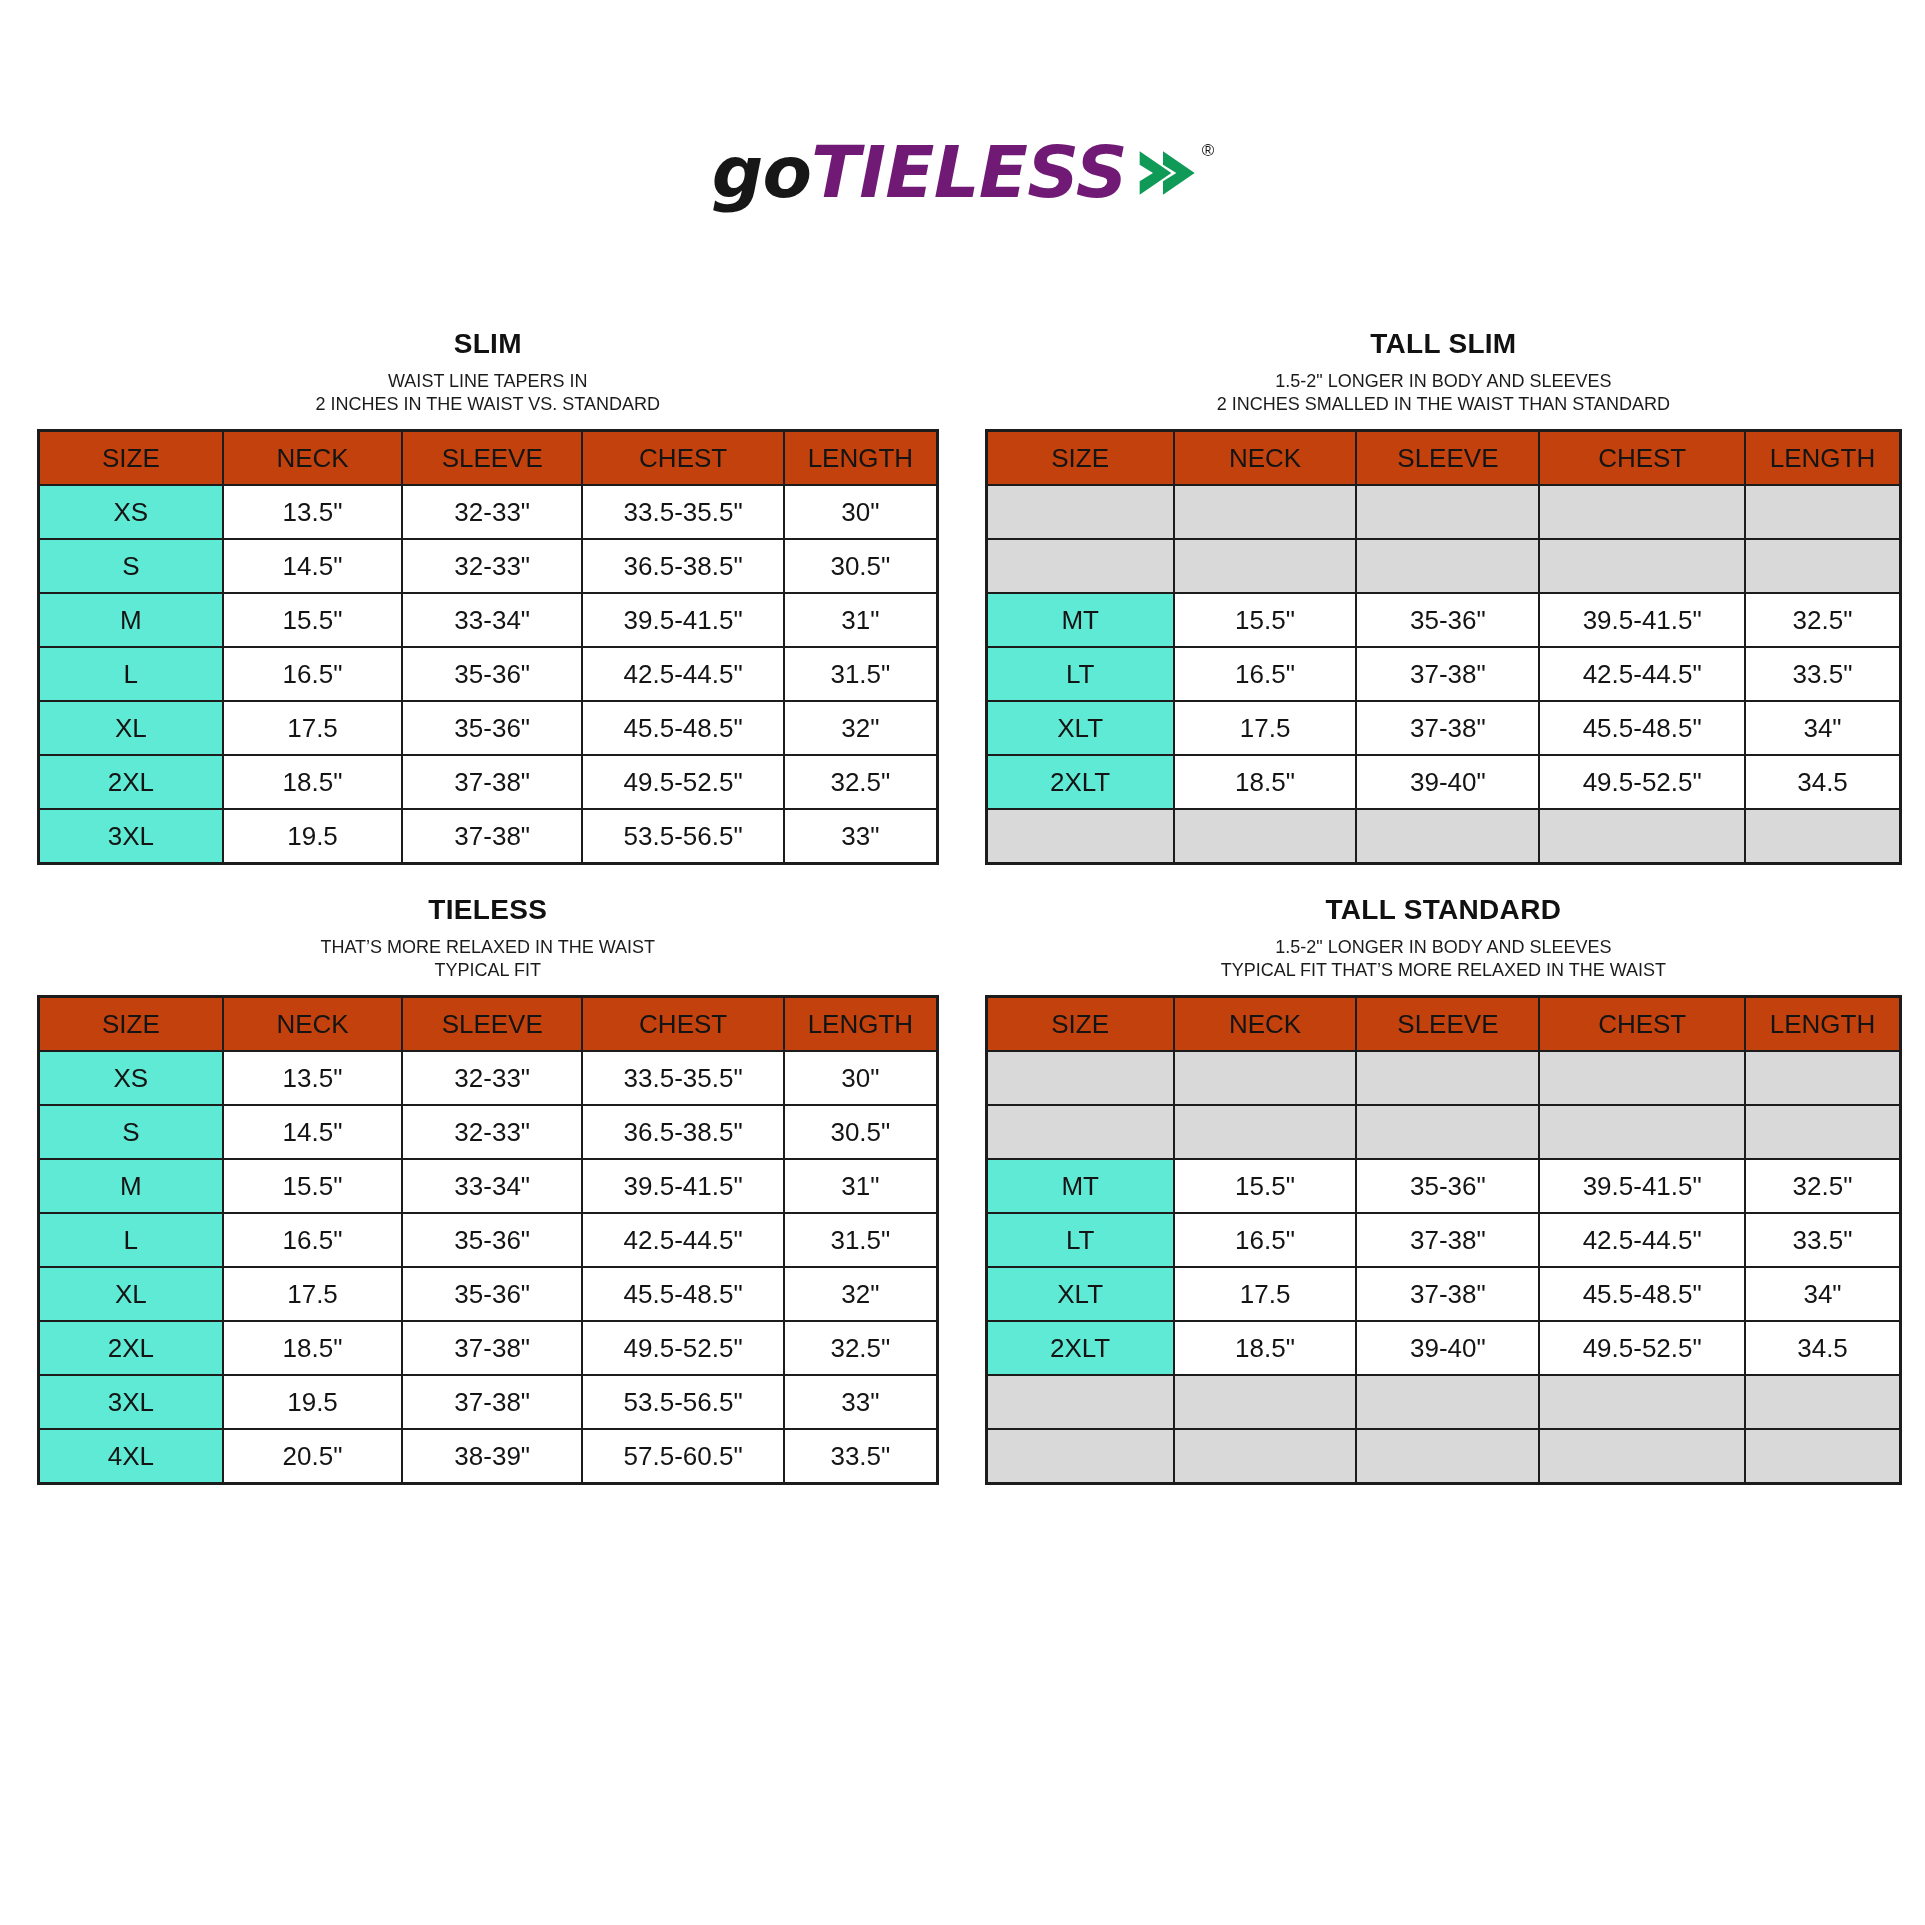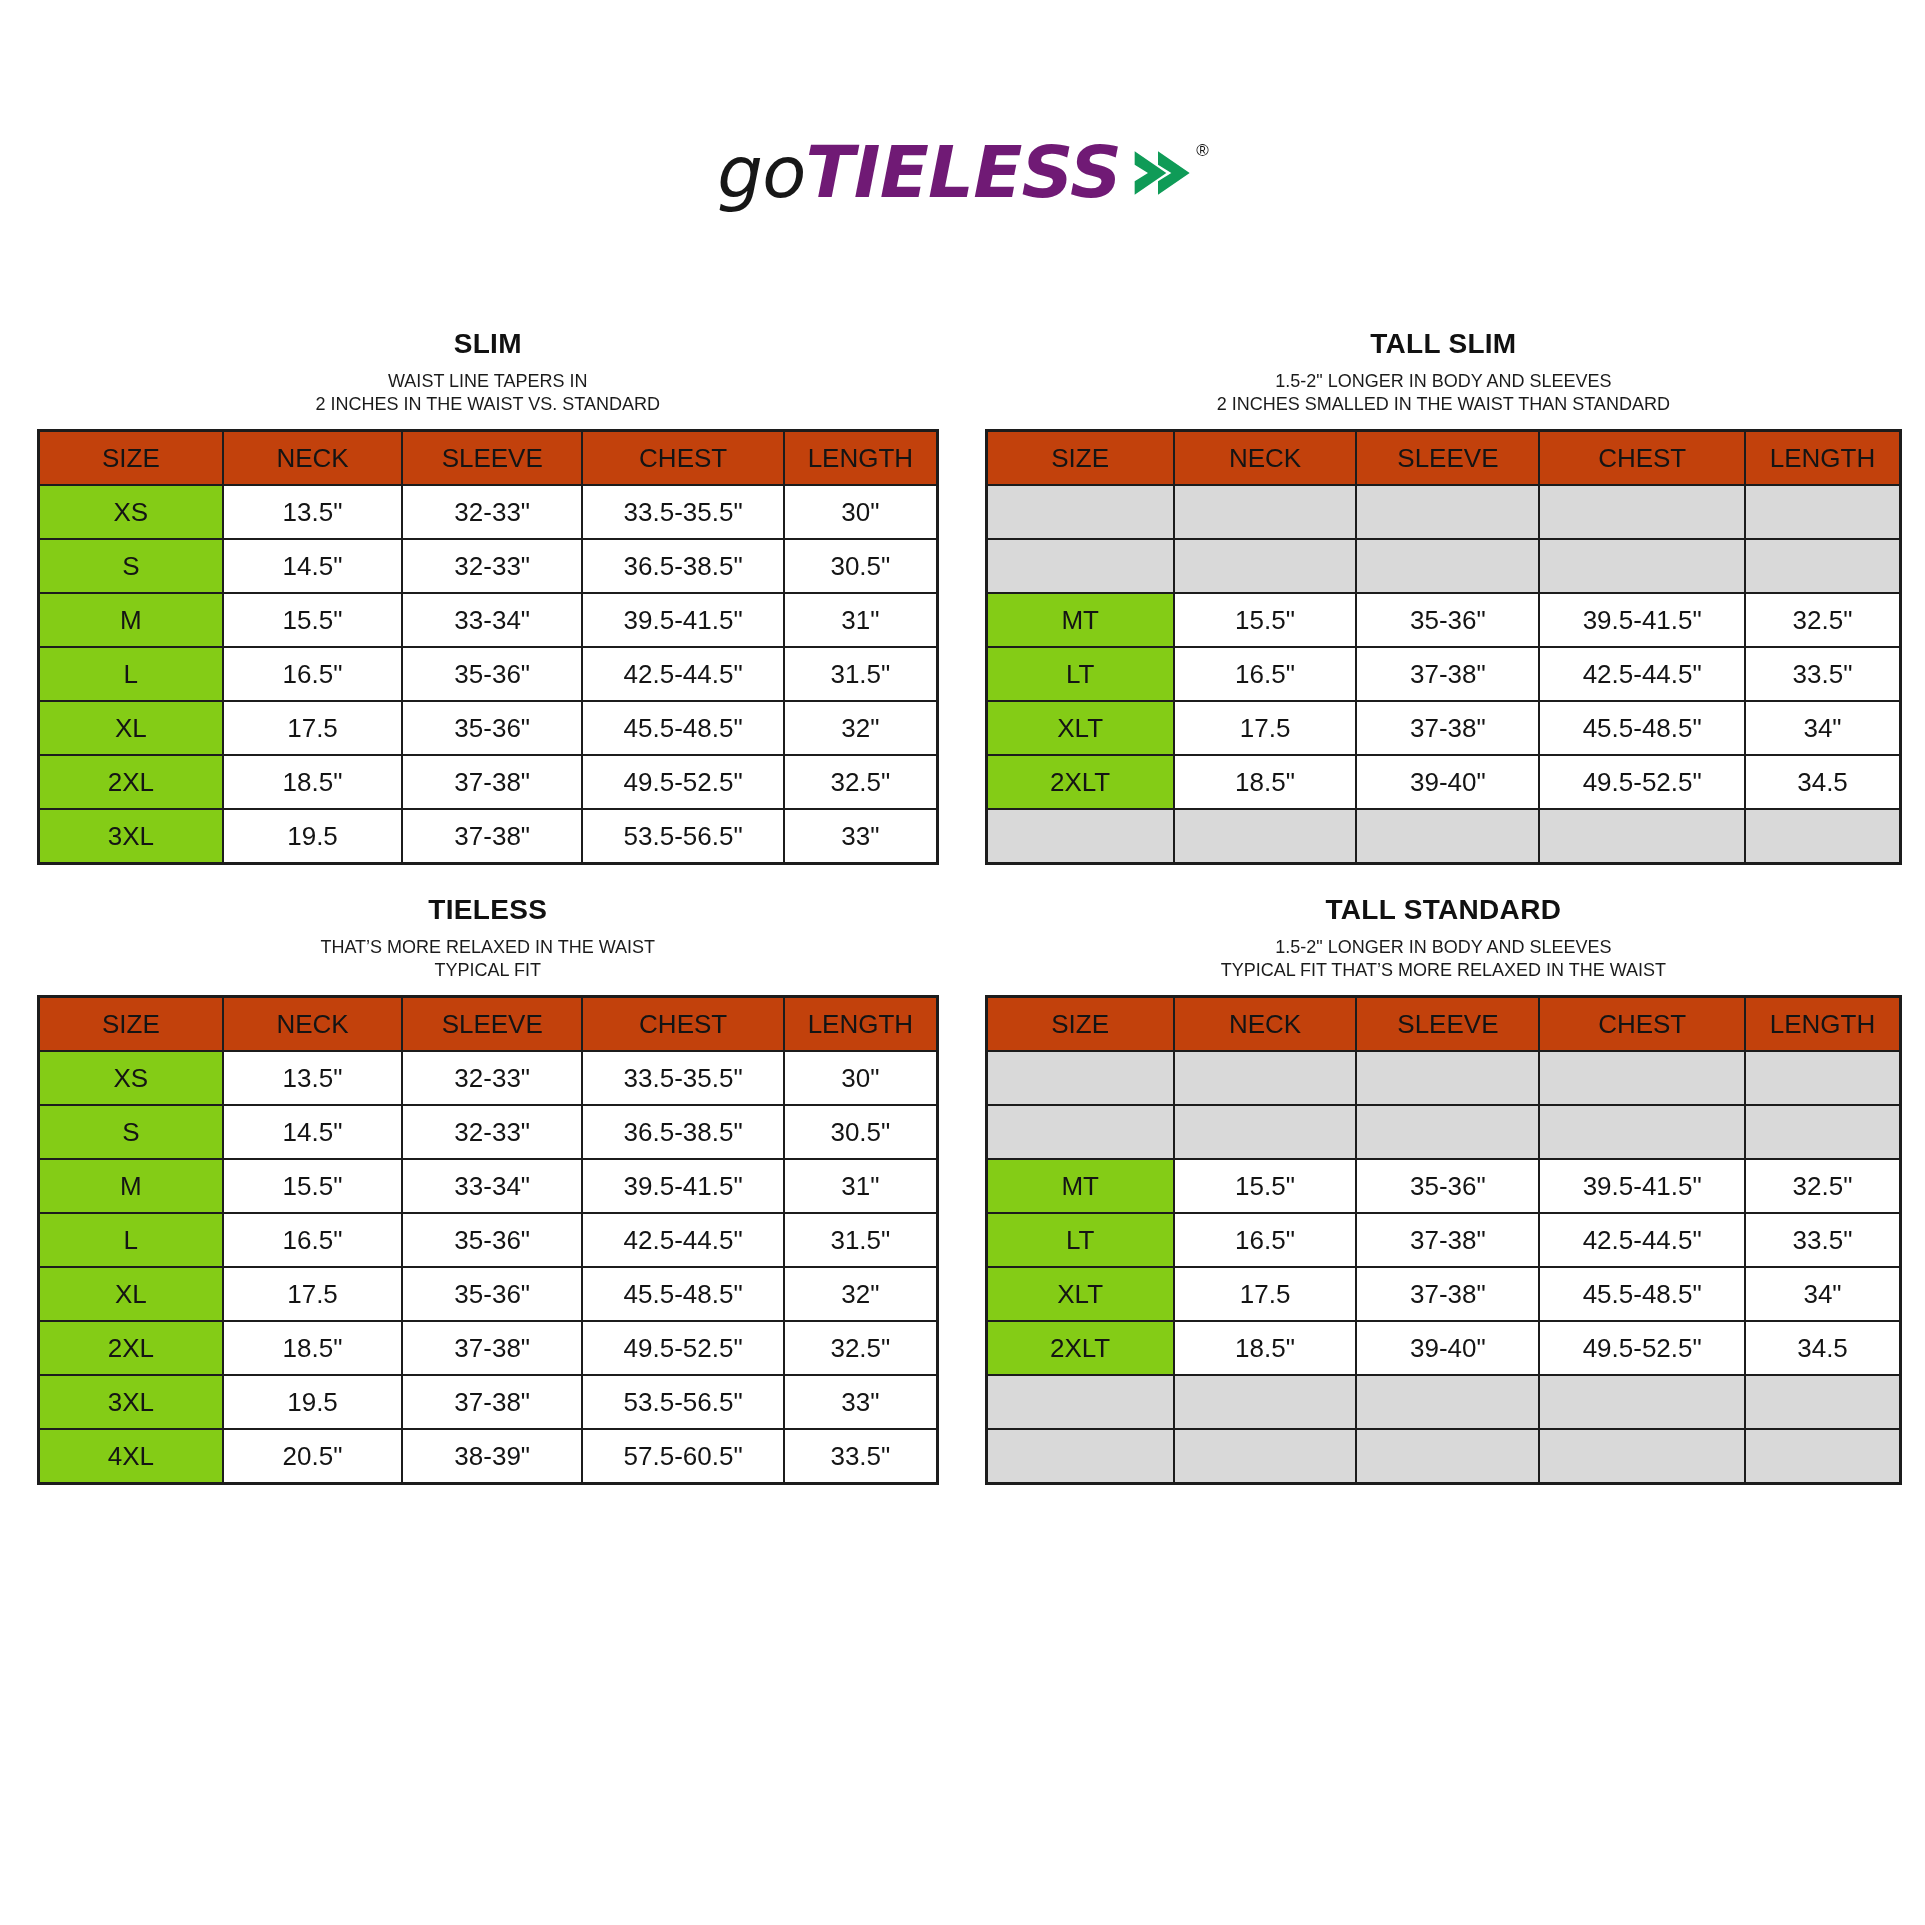--- a/index.html
+++ b/index.html
@@ -32,21 +32,21 @@
     box-sizing: border-box;
   }
   .logo {
     display: flex;
     align-items: center;
     position: relative;
   }
   .logo-go {
     font-family: "DejaVu Sans", sans-serif;
     font-size: 72px;
-    font-weight: 400;
+    font-weight: 700;
     font-style: italic;
     letter-spacing: -0.8px;
     color: #171717;
     line-height: 1;
   }
   .logo-tieless {
     font-family: "DejaVu Sans", sans-serif;
     font-size: 72px;
     font-weight: 700;
     font-style: italic;
@@ -120,21 +120,21 @@
     font-weight: 400;
     color: #141414;
     font-family: "Liberation Sans", sans-serif;
     padding: 0;
   }
   table.size-table th {
     background: #c2410c;
     font-weight: 400;
   }
   table.size-table td.shade {
-    background: #84cc16;
+    background: #5eead4;
   }
   table.size-table td.plain {
     background: #ffffff;
   }
   table.size-table td.empty {
     background: #d9d9d9;
   }
   
   col.c-size   { width: 20.5%; }
   col.c-neck   { width: 20%; }

